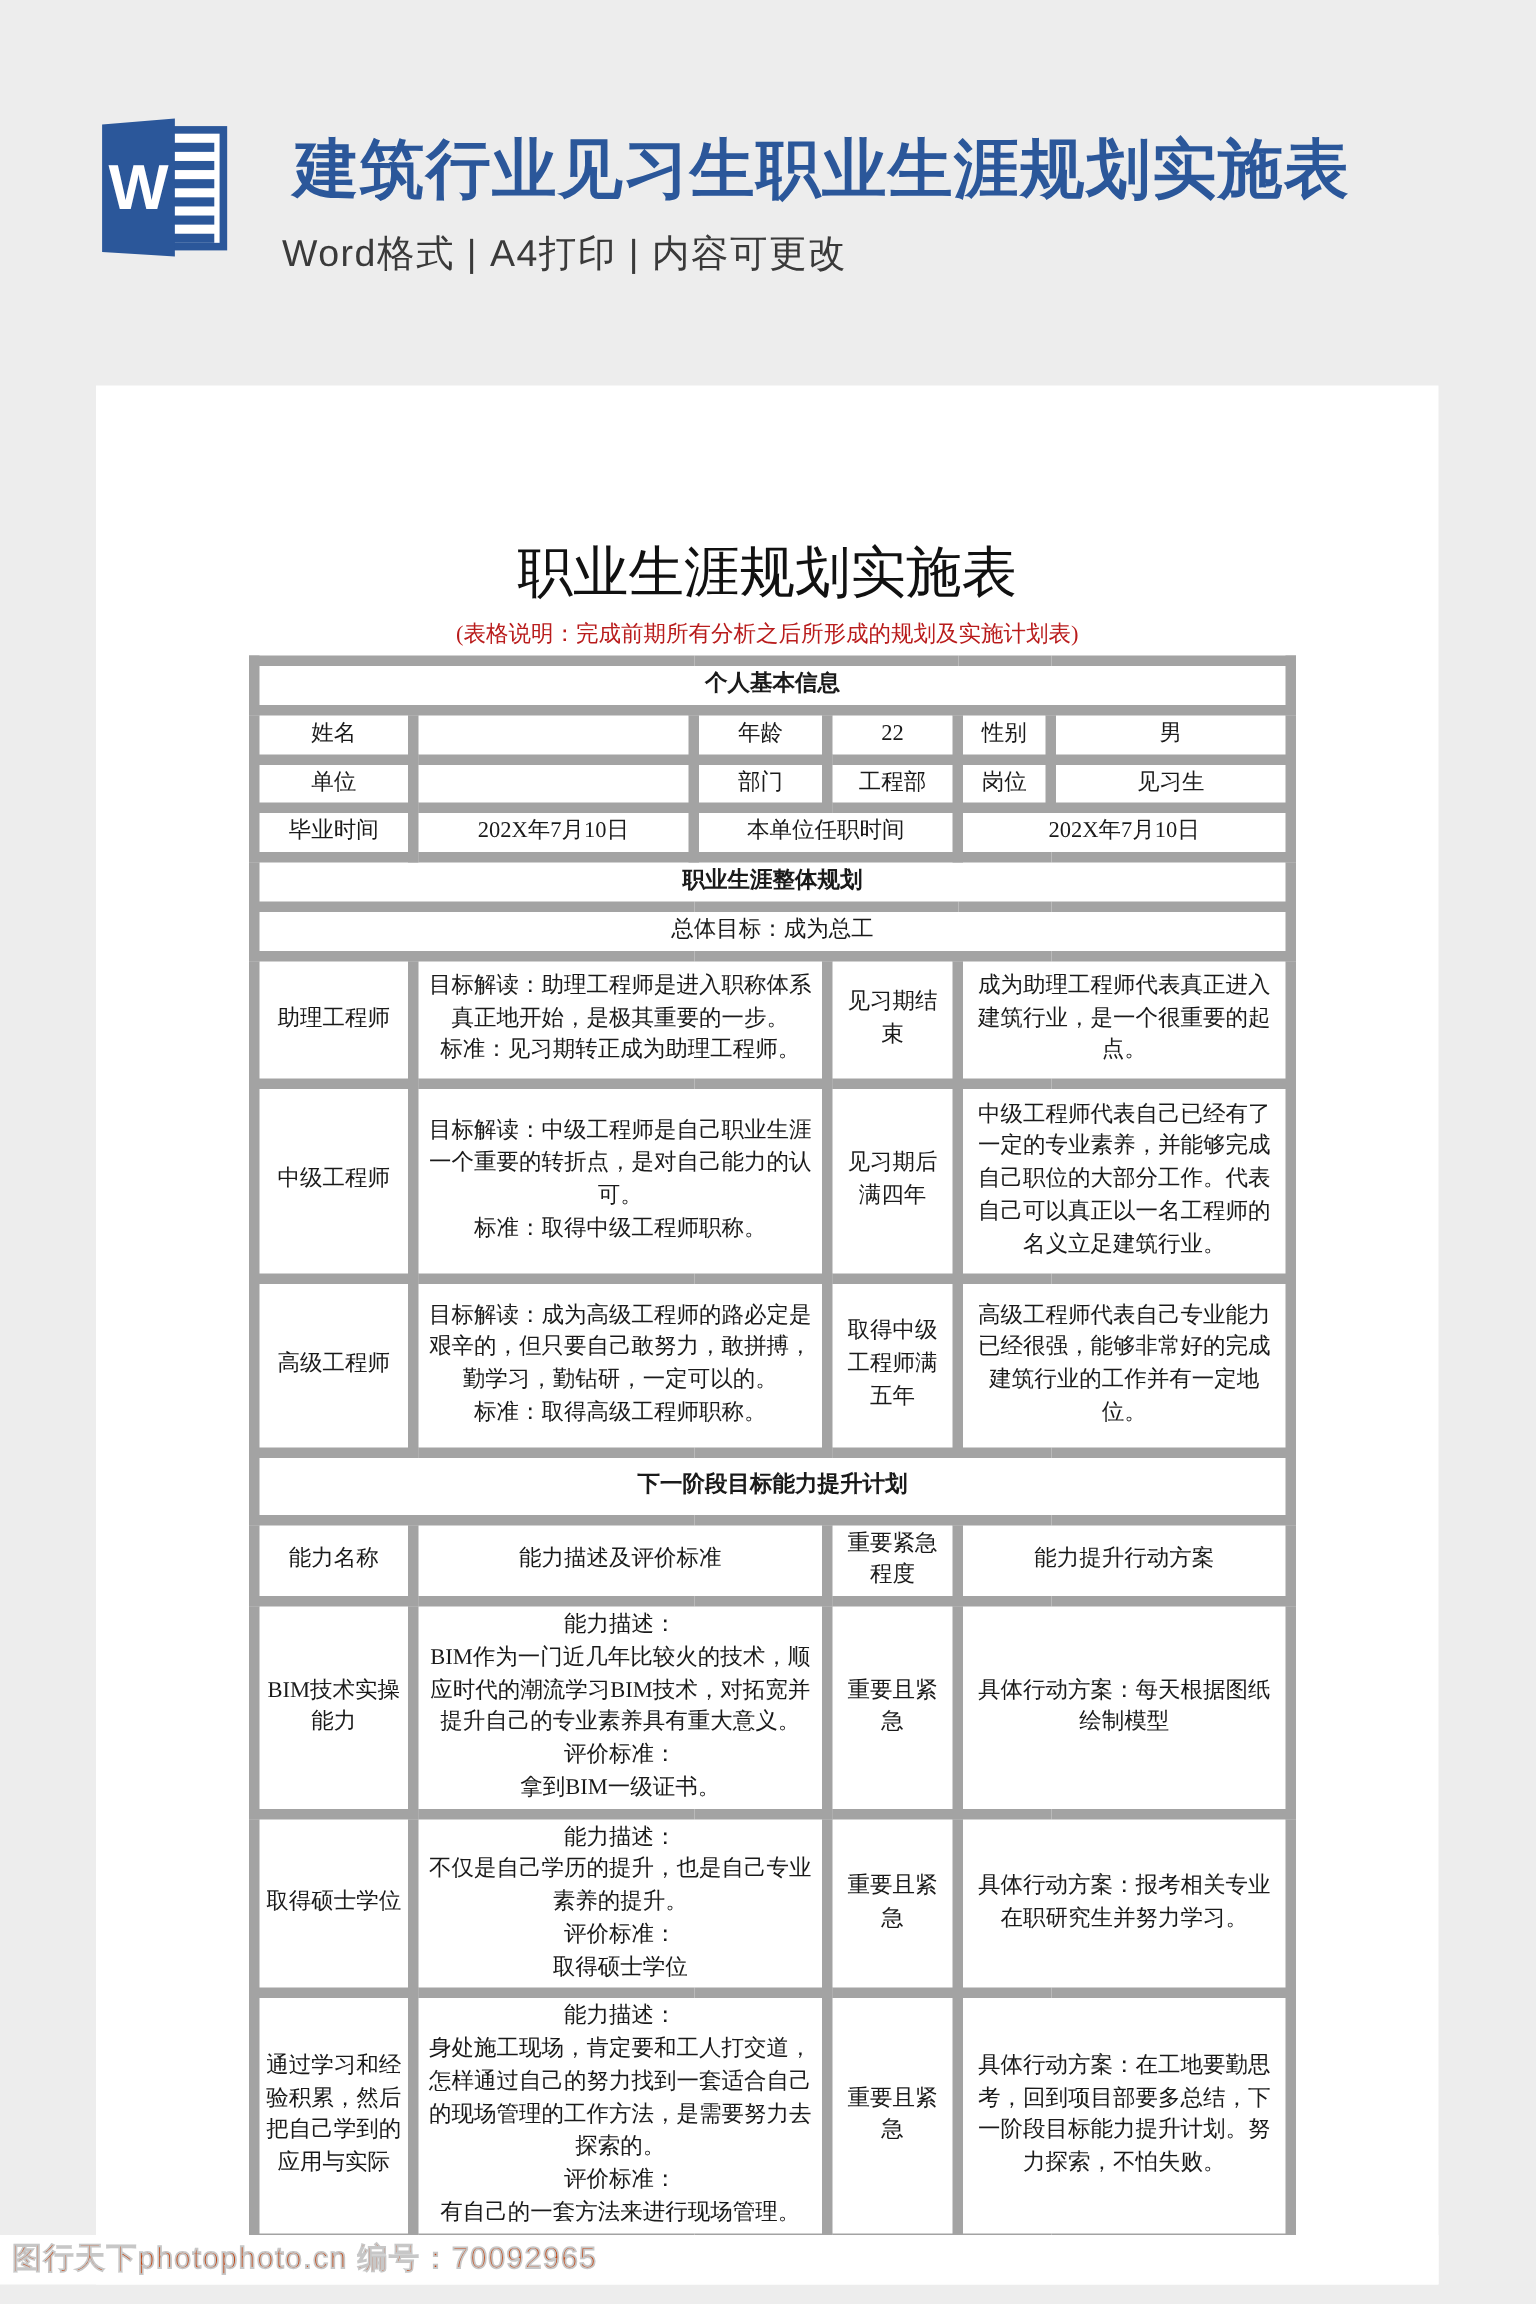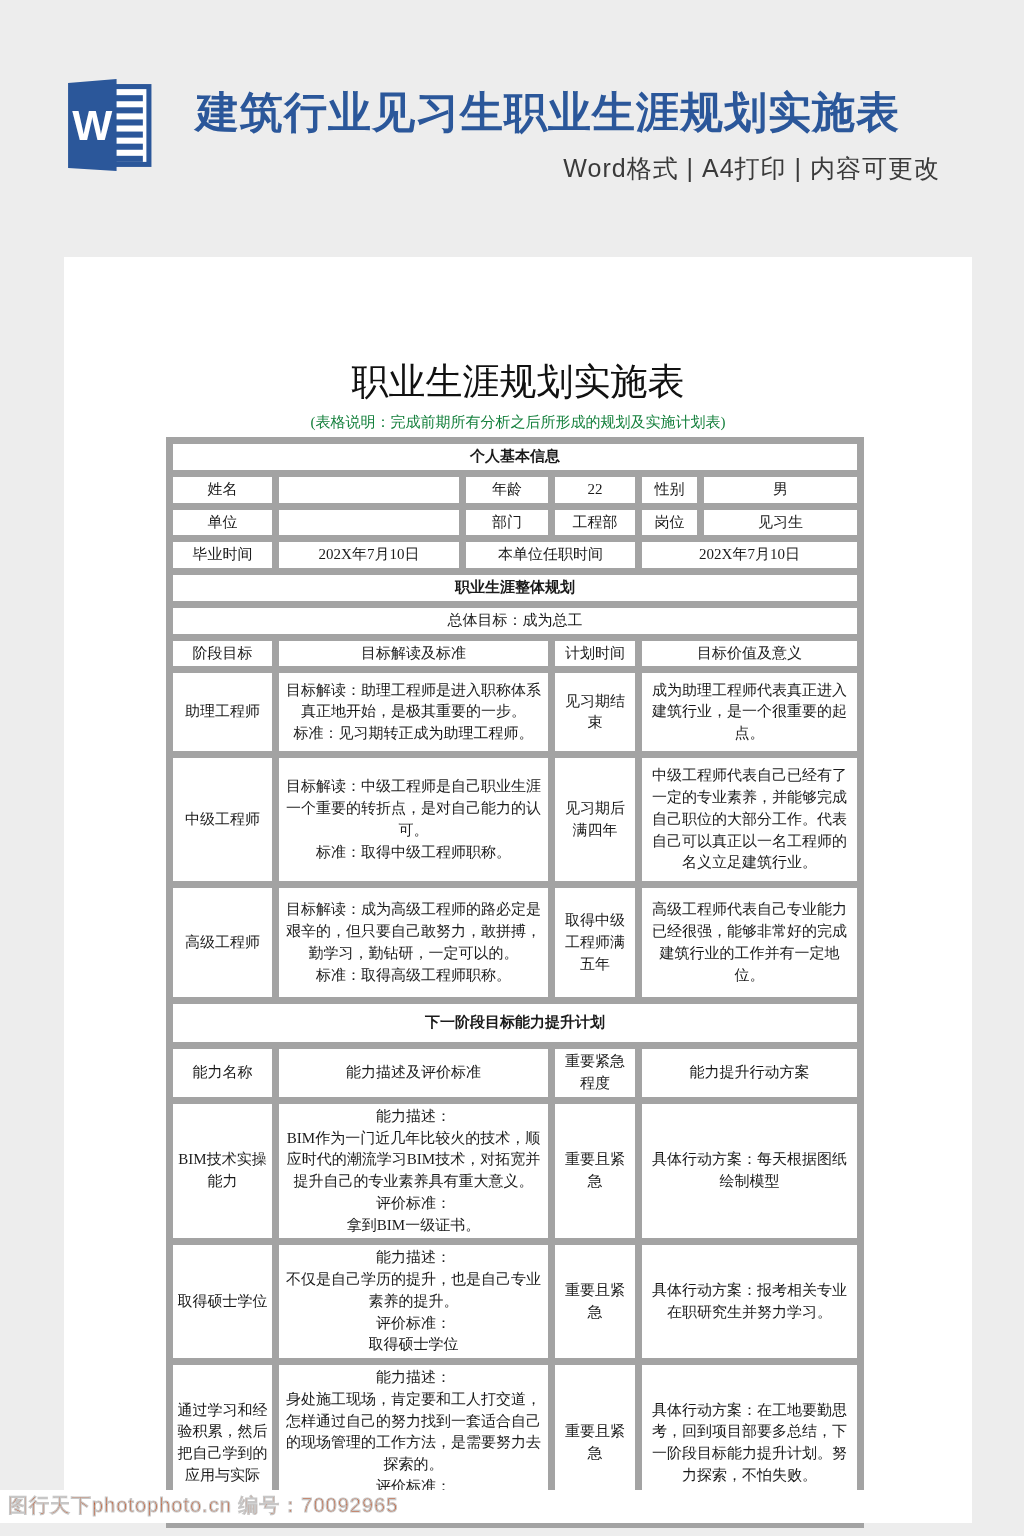--- a/index.html
+++ b/index.html
@@ -10,37 +10,36 @@
     color:#1a1a1a;
   }
   
   .banner-icon{position:absolute;left:64px;top:78px;width:90px;height:95px;}
   .banner-title{
     position:absolute;left:196px;top:84px;width:736px;
     font-family:"Liberation Sans","DejaVu Sans",sans-serif;
     font-weight:bold;font-size:43px;letter-spacing:1px;color:#2b579a;
   }
   .banner-tagline{
-    position:absolute;left:204px;top:152px;width:736px;text-align:right;
+    position:absolute;left:188px;top:152px;width:736px;text-align:left;
     font-family:"Liberation Sans","DejaVu Sans",sans-serif;
     font-size:25px;color:#3a3a3a;letter-spacing:1px;
   }
   
   .page{
     position:absolute;left:64px;top:257px;width:895px;height:1266px;
     background:#ffffff;
-    padding-left:13px;
   }
   .doc-title{
     position:absolute;left:0;top:100px;width:100%;text-align:center;
     font-size:37px;color:#111111;
   }
   .doc-note{
     position:absolute;left:0;top:156px;width:100%;text-align:center;
-    font-size:15px;color:#15803d;
+    font-size:15px;color:#b91c1c;
   }
   
   table.career{
     position:absolute;left:102px;top:180px;width:691px;
     border-collapse:collapse;table-layout:fixed;
   }
   table.career td{
     border:7px solid #a3a3a3;
     font-size:15px;line-height:1.45;color:#1a1a1a;
     text-align:center;vertical-align:middle;
@@ -119,26 +118,20 @@
       <td colspan="2">本单位任职时间</td>
       <td colspan="2">202X年7月10日</td>
     </tr>
 
     <tr style="height:21px">
       <td colspan="6" class="section">职业生涯整体规划</td>
     </tr>
     <tr style="height:20px">
       <td colspan="6" class="left">总体目标：成为总工</td>
     </tr>
-    <tr style="height:23px">
-      <td>阶段目标</td>
-      <td colspan="2">目标解读及标准</td>
-      <td>计划时间</td>
-      <td colspan="2">目标价值及意义</td>
-    </tr>
     <tr style="height:85px">
       <td>助理工程师</td>
       <td colspan="2">
         <div>目标解读：助理工程师是进入职称体系真正地开始，是极其重要的一步。</div>
         <div>标准：见习期转正成为助理工程师。</div>
       </td>
       <td>见习期结束</td>
       <td colspan="2">成为助理工程师代表真正进入建筑行业，是一个很重要的起点。</td>
     </tr>
     <tr style="height:130px">

